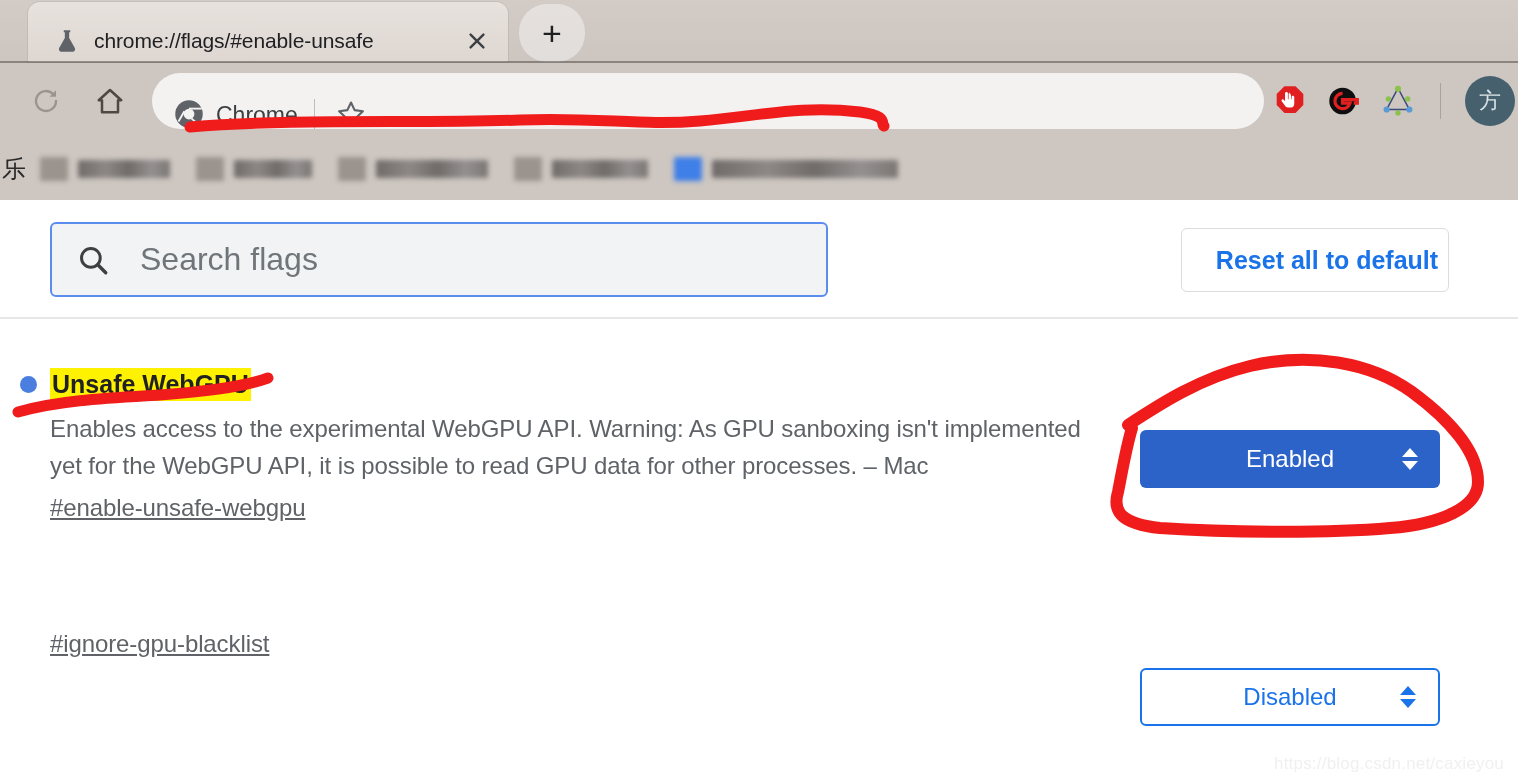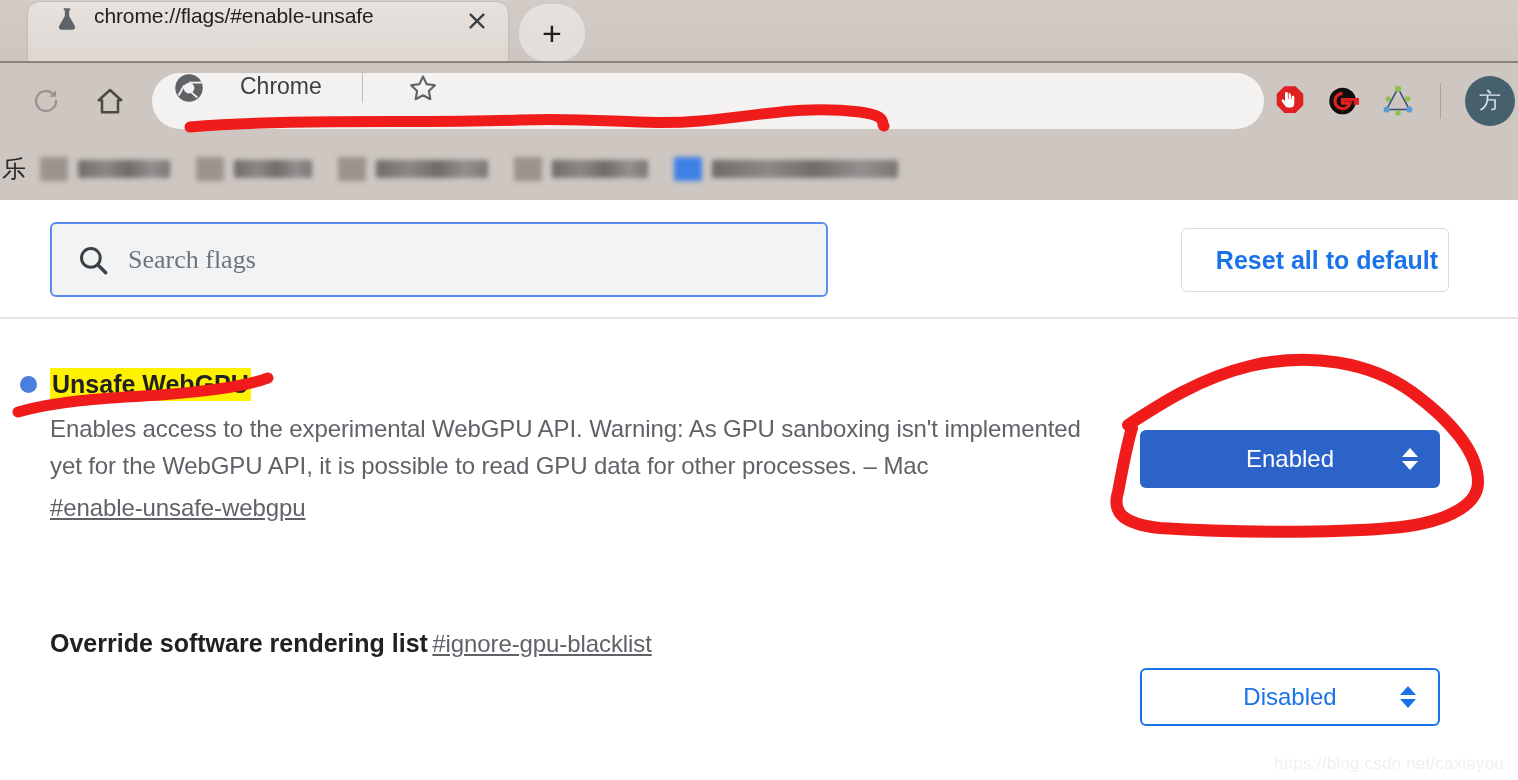--- a/index.html
+++ b/index.html
@@ -23,22 +23,22 @@
     position: absolute; left: 0; top: 0;
     width: 1518px; height: 62px;
     background: linear-gradient(to bottom, #d2cbc6, #ccc5c0);
   }
   .tab {
     position: absolute; left: 28px; top: 2px;
     width: 480px; height: 60px;
     background: linear-gradient(to bottom,#e8e2de,#ddd6d1);
     border-top-left-radius: 12px;
     border-top-right-radius: 12px;
-    display: flex; align-items: flex-start;
-    padding: 2px 14px 0 26px;
+    display: flex; align-items: center;
+    padding: 17px 14px 0 26px;
     box-shadow: 0 0 0 1px rgba(0,0,0,0.06);
   }
   .tab-favicon {
     width: 26px; height: 30px;
     flex: 0 0 26px;
     margin-right: 14px;
     position: relative;
   }
   .tab-title {
     flex: 1 1 auto;
@@ -79,23 +79,22 @@
   .tb-icon {
     width: 52px; height: 52px;
     display: flex; align-items: center; justify-content: center;
     flex: 0 0 auto;
   }
   .omnibox {
     position: absolute; left: 152px; top: 10px;
     width: 1112px; height: 56px;
     background: #f4f2f1;
     border-radius: 28px;
-    display: flex; align-items: flex-start;
+    display: flex; align-items: flex-end;
     padding: 0 18px 0 22px;
-    gap: 24px;
   }
   .omni-chrome-icon { width: 30px; height: 30px; flex:0 0 30px; margin-right: 12px; }
   .omni-label { font-size: 23px; color: #3c4043; margin-right: 16px; white-space: nowrap; }
   .omni-sep { width: 1px; height: 30px; background: #bdbdbd; margin-right: 18px; flex: 0 0 1px;}
   .omni-url { font-size: 24px; color: #70757a; white-space: nowrap; flex: 1 1 auto; letter-spacing: -0.2px;}
   .omni-url .strong { color: #202124; }
   .omni-star { width: 36px; flex: 0 0 36px; display:flex; align-items:center; justify-content:center;}
 
   .ext-icons {
     position: absolute; left: 1272px; top: 10px;
@@ -150,23 +149,23 @@
     width: 778px; height: 75px;
     background: #f1f3f4;
     border: 2px solid #5b8dee;
     border-radius: 6px;
     display: flex; align-items: center;
     padding-left: 24px;
   }
   .search-ico { width: 40px; flex: 0 0 40px; display:flex; align-items:center;}
   .search-input {
     border: none; outline: none; background: transparent;
-    font-family: Liberation Serif, serif;
-    font-size: 26px; color: #5f6368;
-    width: 620px; margin-left: 12px;
+    font-family: Liberation Sans, sans-serif;
+    font-size: 32px; color: #5f6368;
+    width: 620px; margin-left: 24px;
   }
   .search-input::placeholder { color: #70757a; opacity: 1; }
   .reset-btn {
     position: absolute; left: 1181px; top: 28px;
     width: 268px; height: 64px;
     background: #ffffff;
     border: 1px solid #dadce0;
     border-radius: 6px;
     color: #1a73e8;
     font-size: 25px; font-weight: bold;
@@ -388,21 +387,20 @@
         <span class="sel-arrows">
           <span class="up"></span>
             <span class="dn"></span>
         </span>
       </div>
     </div>
   </div>
 
   <div class="flag" style="top:420px">
     <div class="flag-main">
-      <span class="flag-title">Override software rendering list</span>
       <a class="flag-link" href="#">#ignore-gpu-blacklist</a>
     </div>
     <div class="flag-select-wrap" style="top:48px">
       <div class="sel disabled">
         <span>Disabled</span>
         <span class="sel-arrows">
           <span class="up"></span>
             <span class="dn"></span>
         </span>
       </div>

